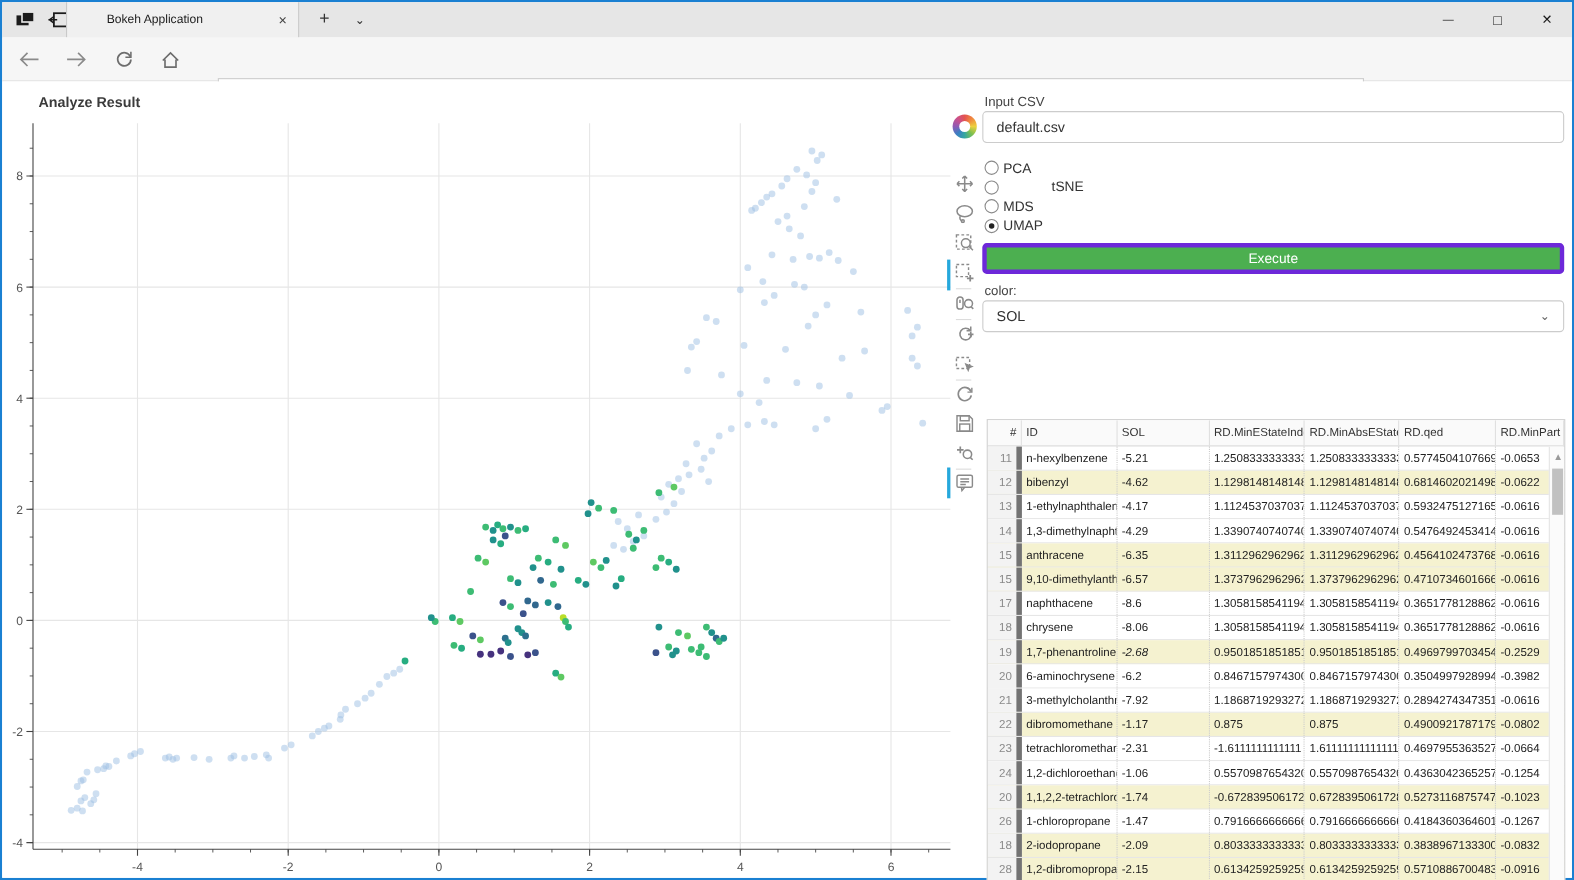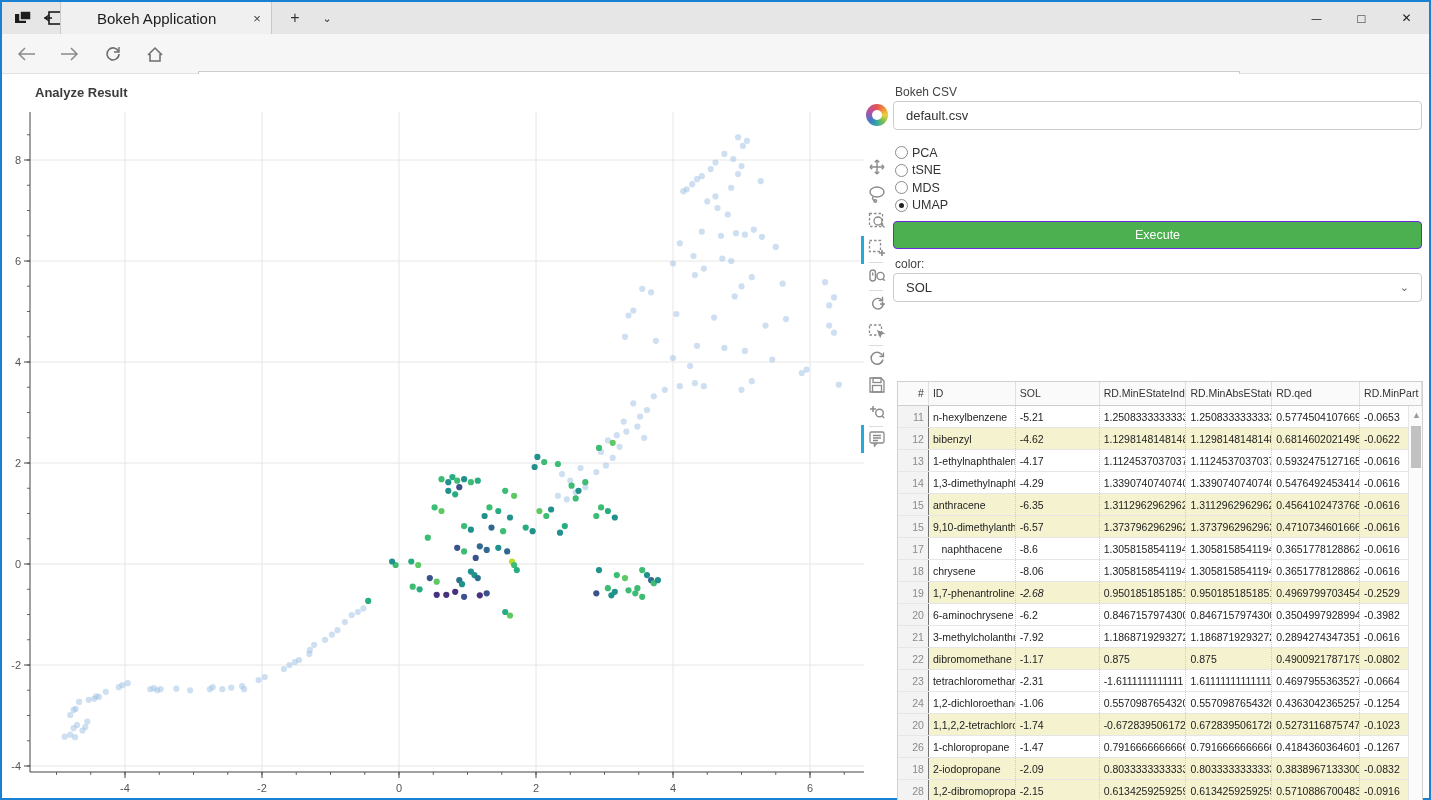--- a/index.html
+++ b/index.html
@@ -3,21 +3,21 @@
 <meta charset="utf-8">
 <style>
   * { margin:0; padding:0; box-sizing:border-box; }
   html,body { width:1431px; height:800px; font-family:"Liberation Sans","DejaVu Sans",sans-serif; background:#fff; overflow:hidden; }
   #window { position:absolute; left:0; top:0; width:1431px; height:800px; border:2px solid #1a80d2; background:#fff; }
 
   
   #titlebar { position:absolute; left:0; top:0; width:1427px; height:32px; background:#e6e6e6; }
   .tb-left-icon { position:absolute; top:5px; width:26px; height:22px; display:flex; align-items:center; justify-content:center; }
   #tab { position:absolute; left:58px; top:0; width:212px; height:32px; background:#f0f0f0; border-left:1px solid #c9c9c9; border-right:1px solid #c9c9c9; display:flex; align-items:center; }
-  #tab-title { flex:1; font-size:15px; color:#1b1b1b; padding-left:36px; white-space:nowrap; overflow:hidden; }
+  #tab-title { flex:1; font-size:11px; color:#1b1b1b; padding-left:36px; white-space:nowrap; overflow:hidden; }
   .tab-x { width:28px; height:28px; display:flex; align-items:center; justify-content:center; color:#444; font-size:13px; }
   .newtab, .tablist { position:absolute; top:0; width:34px; height:32px; display:flex; align-items:center; justify-content:center; color:#333; }
   .win-btn { position:absolute; top:0; width:45px; height:32px; display:flex; align-items:center; justify-content:center; color:#1b1b1b; font-size:13px; }
 
   
   #navbar { position:absolute; left:0; top:32px; width:1427px; height:40px; background:#f6f6f6; border-bottom:1px solid #e2e2e2; }
   .nav-ic { position:absolute; top:7px; width:30px; height:26px; display:flex; align-items:center; justify-content:center; color:#6d6d6d; }
   #addressbar { position:absolute; left:196px; top:37px; width:1042px; height:30px; background:#fff; border:1px solid #cdcdcd; display:flex; align-items:center; }
   #addr-info { width:34px; text-align:center; color:#767676; font-size:13px; }
   #addr-text { font-size:13.5px; color:#1b1b1b; flex:1; }
@@ -40,34 +40,34 @@
   .bk-active-bar { position:absolute; left:-3px; width:3px; height:28px; background:#26a8dc; }
 
   
   #panel { position:absolute; left:891px; top:0; width:530px; }
   .lbl { font-size:12px; color:#444; }
   #input-csv-label { position:absolute; left:2px; top:11px; }
   #input-csv { position:absolute; left:0px; top:27px; width:529px; height:29px; border:1px solid #ccc; border-radius:4px; font-size:13px; color:#333; padding-left:12px; font-family:inherit; background:#fff; }
   .radio-row { position:absolute; left:2px; height:17px; display:flex; align-items:center; font-size:12.5px; color:#333; }
   .radio-dot { width:13px; height:13px; border:1px solid #8a8a8a; border-radius:50%; margin-right:4px; position:relative; background:#fff; }
   .radio-dot.sel::after { content:""; position:absolute; left:3px; top:3px; width:5px; height:5px; background:#222; border-radius:50%; }
-  #execute-btn { position:absolute; left:0; top:147px; width:529px; height:28px; background:#4caf50; border:1px solid #6d28d9; border-radius:4px; color:#fff; font-size:12.5px; display:flex; align-items:center; justify-content:center; }
+  #execute-btn { position:absolute; left:0; top:147px; width:529px; height:28px; background:#4caf50; border:4px solid #6d28d9; border-radius:4px; color:#fff; font-size:12.5px; display:flex; align-items:center; justify-content:center; }
   #color-label { position:absolute; left:2px; top:183px; }
   #color-select { position:absolute; left:0; top:199px; width:529px; height:29px; border:1px solid #ccc; border-radius:4px; background:#fff; display:flex; align-items:center; font-size:13px; color:#333; padding-left:12px; }
   #color-select .chev { position:absolute; right:12px; color:#666; font-size:11px; }
 
   
   #datatable { position:absolute; left:895px; top:307px; width:526px; height:448px; border:1px solid #d0d0d0; background:#fff; overflow:hidden; font-size:10.5px; color:#222; }
   .dt-header { display:flex; height:24px; background:#fafafa; border-bottom:1px solid #cfcfcf; }
   .dt-hcell { border-right:1px solid #e0e0e0; padding:5px 4px 0 4px; white-space:nowrap; overflow:hidden; color:#333; }
   .dt-body { position:relative; }
   .dt-row { display:flex; height:22px; border-bottom:1px solid #e6e6e6; background:#fff; }
   .dt-row.sel { background:#f5f2d0; }
   .dt-cell { border-right:1px dotted #ccc; padding:5px 4px 0 4px; white-space:nowrap; overflow:hidden; }
-  .dt-num { background:#f3f3f3; color:#8a8a8a; text-align:right; border-right:1px solid #737373; }
+  .dt-num { background:#f3f3f3; color:#8a8a8a; text-align:right; border-right:5px solid #737373; }
   .sb-v { position:absolute; right:0; top:24px; width:14px; height:410px; background:#fbfbfb; border-left:1px solid #e5e5e5; }
   .sb-thumb { position:absolute; background:#c1c1c1; }
   .sb-arrow { position:absolute; color:#9a9a9a; font-size:9px; line-height:9px; }
 
   svg text { font-family:"Liberation Sans","DejaVu Sans",sans-serif; }
 </style>
 </head>
 <body>
 
 <div id="window">
@@ -565,28 +565,28 @@
       <div class="bk-tool" style="top:327px">
         <svg width="18" height="18" fill="none" stroke="#8a8a8a" stroke-width="1.3">
             <rect x="2" y="2" width="14" height="11" rx="1.5"></rect>
             <path d="M9 13 l-2.5 3 -0.5-3"></path>
             <path d="M5 5.5 h8 M5 8 h8 M5 10.5 h5"></path>
           </svg>
       </div>
     </div>
 
     <div id="panel">
-      <div class="lbl" id="input-csv-label">Bokeh CSV</div>
+      <div class="lbl" id="input-csv-label">Input CSV</div>
       <input id="input-csv" value="default.csv" style="">
       <div id="radio-group">
           <div class="radio-row" style="top: 70px;">
             <span class="radio-dot"></span>
             <span>PCA</span>
           </div>
-          <div class="radio-row" style="top: 87.5px;">
+          <div class="radio-row" style="top: 87.5px; gap: 44px;">
             <span class="radio-dot"></span>
             <span>tSNE</span>
           </div>
           <div class="radio-row" style="top: 105px;">
             <span class="radio-dot"></span>
             <span>MDS</span>
           </div>
           <div class="radio-row" style="top: 122.5px;">
             <span class="radio-dot sel"></span>
             <span>UMAP</span>
@@ -660,21 +660,21 @@
             <div class="dt-cell dt-num" style="width: 31px;">15</div>
             <div class="dt-cell" style="width: 87px;">9,10-dimethylanthra</div>
             <div class="dt-cell" style="width: 84px;">-6.57</div>
             <div class="dt-cell" style="width: 87px;">1.37379629629629</div>
             <div class="dt-cell" style="width: 86px;">1.37379629629629</div>
             <div class="dt-cell" style="width: 88px;">0.47107346016662</div>
             <div class="dt-cell" style="width: 62px;">-0.0616</div>
           </div>
           <div class="dt-row">
             <div class="dt-cell dt-num" style="width: 31px;">17</div>
-            <div class="dt-cell" style="width: 87px; text-align: center;">naphthacene</div>
+            <div class="dt-cell" style="width: 87px;">naphthacene</div>
             <div class="dt-cell" style="width: 84px;">-8.6</div>
             <div class="dt-cell" style="width: 87px;">1.30581585411942</div>
             <div class="dt-cell" style="width: 86px;">1.30581585411942</div>
             <div class="dt-cell" style="width: 88px;">0.36517781288626</div>
             <div class="dt-cell" style="width: 62px;">-0.0616</div>
           </div>
           <div class="dt-row">
             <div class="dt-cell dt-num" style="width: 31px;">18</div>
             <div class="dt-cell" style="width: 87px;">chrysene</div>
             <div class="dt-cell" style="width: 84px;">-8.06</div>

